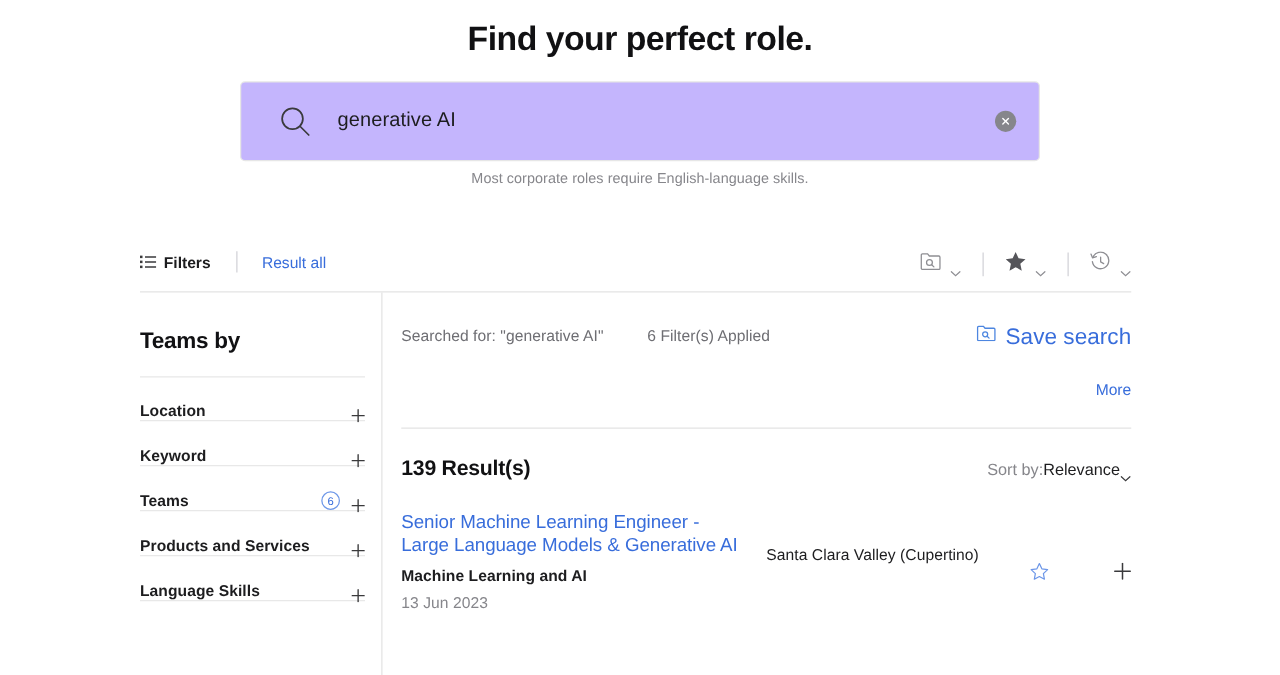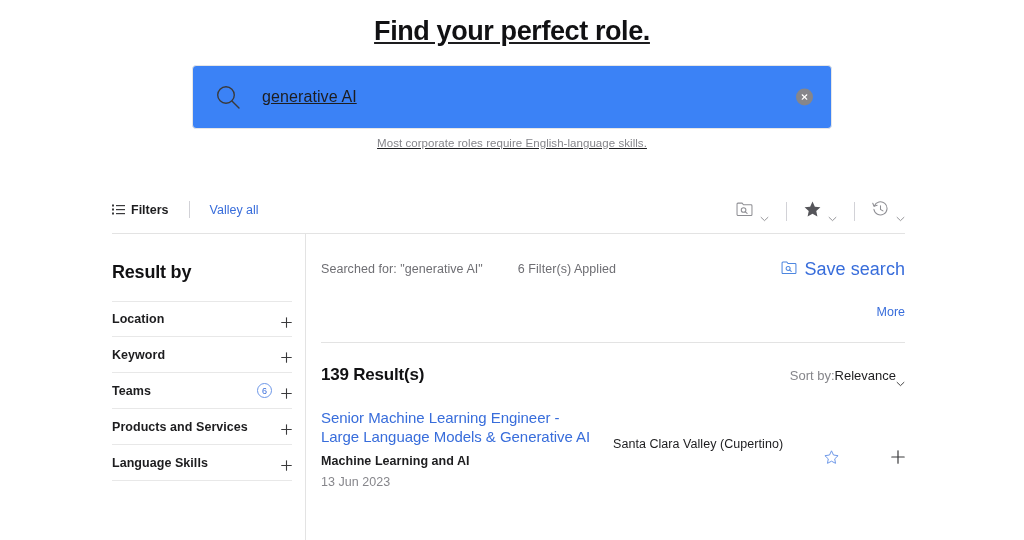--- a/index.html
+++ b/index.html
@@ -9,43 +9,43 @@
     height: 540px;
     background: #ffffff;
     font-family: "Liberation Sans", sans-serif;
     color: #1d1d1f;
     overflow: hidden;
     position: relative;
     -webkit-font-smoothing: antialiased;
   }
 
   
-  .hero { padding-top: 14px; text-decoration: underline; }
+  .hero { padding-top: 14px; }
   .page-title {
     text-align: center;
     font-size: 27px;
     font-weight: bold;
     letter-spacing: -0.4px;
     color: #111113;
     margin: 0;
     line-height: 34px;
   }
   .search-wrap {
     width: 640px;
     margin: 17px auto 0 auto;
   }
   .search-box {
     position: relative;
     height: 64px;
-    background: #3b82f6;
+    background: #c4b5fd;
     border: 1px solid #e6e6e6;
     border-radius: 4px;
     display: flex;
     align-items: center;
-    padding: 0 10px;
+    padding: 0 18px;
   }
   .search-icon { width: 28px; height: 28px; flex: 0 0 auto; margin-left: 11px; }
   .search-value {
     margin-left: 20px;
     font-size: 16px;
     color: #1d1d1f;
     letter-spacing: 0.1px;
   }
   .clear-btn {
     position: absolute;
@@ -123,21 +123,21 @@
   }
   .refine-title {
     font-size: 18px; font-weight: bold;
     letter-spacing: -0.2px;
     color: #111113;
     margin: 27px 0 0 0;
     line-height: 22px;
   }
   .facet-list { margin-top: 18px; }
   .facet {
-    display: flex; align-items: center;
+    display: flex; align-items: flex-end;
     height: 36px;
     border-bottom: 1px solid #e8e8e8;
     cursor: pointer;
   }
   .facet:first-child { border-top: 1px solid #e8e8e8; }
   .facet-label {
     flex: 1 1 auto;
     font-size: 12.5px;
     font-weight: bold;
     color: #1d1d1f;
@@ -295,21 +295,21 @@
             <rect x="0" y="8.5" width="2" height="2"></rect>
             <rect x="4" y="1" width="9" height="1.2"></rect>
             <rect x="4" y="5" width="9" height="1.2"></rect>
             <rect x="4" y="9" width="9" height="1.2"></rect>
           </g>
         </svg>
       </span>
       <span>Filters</span>
     </div>
     <span class="fb-sep"></span>
-    <span class="clear-all">Valley all</span>
+    <span class="clear-all">Result all</span>
   </div>
 
   <div class="fb-right">
     <div class="icon-group">
       <span>
         <svg viewBox="0 0 18 15" width="17" height="14" fill="none" stroke="#8e8e93" stroke-width="1.1">
           <path d="M1 13.5V2.2a1 1 0 0 1 1-1h4.4l1.5 1.8H16a1 1 0 0 1 1 1v9.5a1 1 0 0 1-1 1H2a1 1 0 0 1-1-1z"></path>
           <circle cx="8" cy="8.6" r="2.5"></circle>
           <line x1="9.9" y1="10.5" x2="11.8" y2="12.3" stroke-linecap="round"></line>
         </svg>
@@ -352,21 +352,21 @@
         </svg>
       </span>
     </div>
   </div>
 </div>
 
 <div class="top-rule"></div>
 <div class="v-divider"></div>
 
 <div class="sidebar">
-  <div class="refine-title">Result by</div>
+  <div class="refine-title">Teams by</div>
   <div class="facet-list">
 
     <div class="facet">
       <span class="facet-label">Location</span>
       <span class="plus-icon">
         <svg viewBox="0 0 11 11" width="11" height="11" stroke="#3a3a3c" stroke-width="1.1" stroke-linecap="round">
           <line x1="5.5" y1="0.7" x2="5.5" y2="10.3"></line>
           <line x1="0.7" y1="5.5" x2="10.3" y2="5.5"></line>
         </svg>
       </span>

